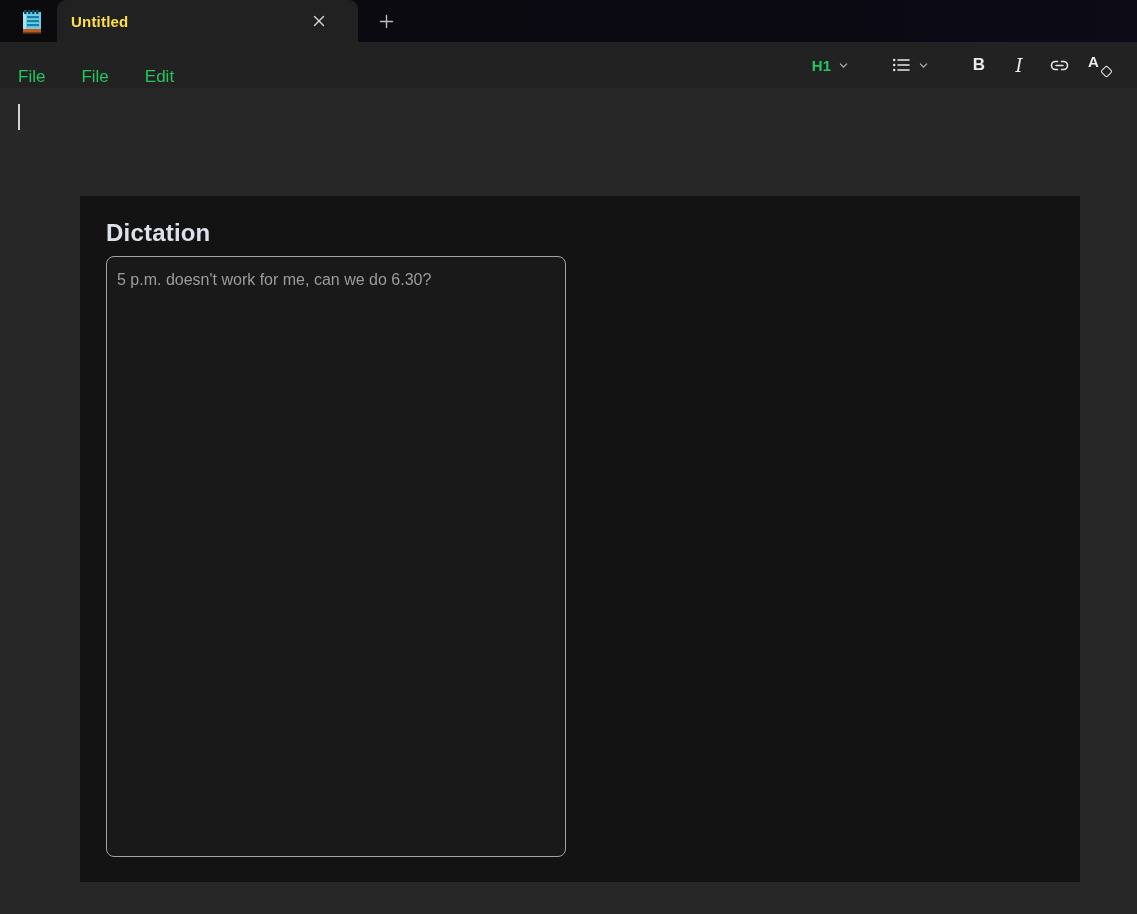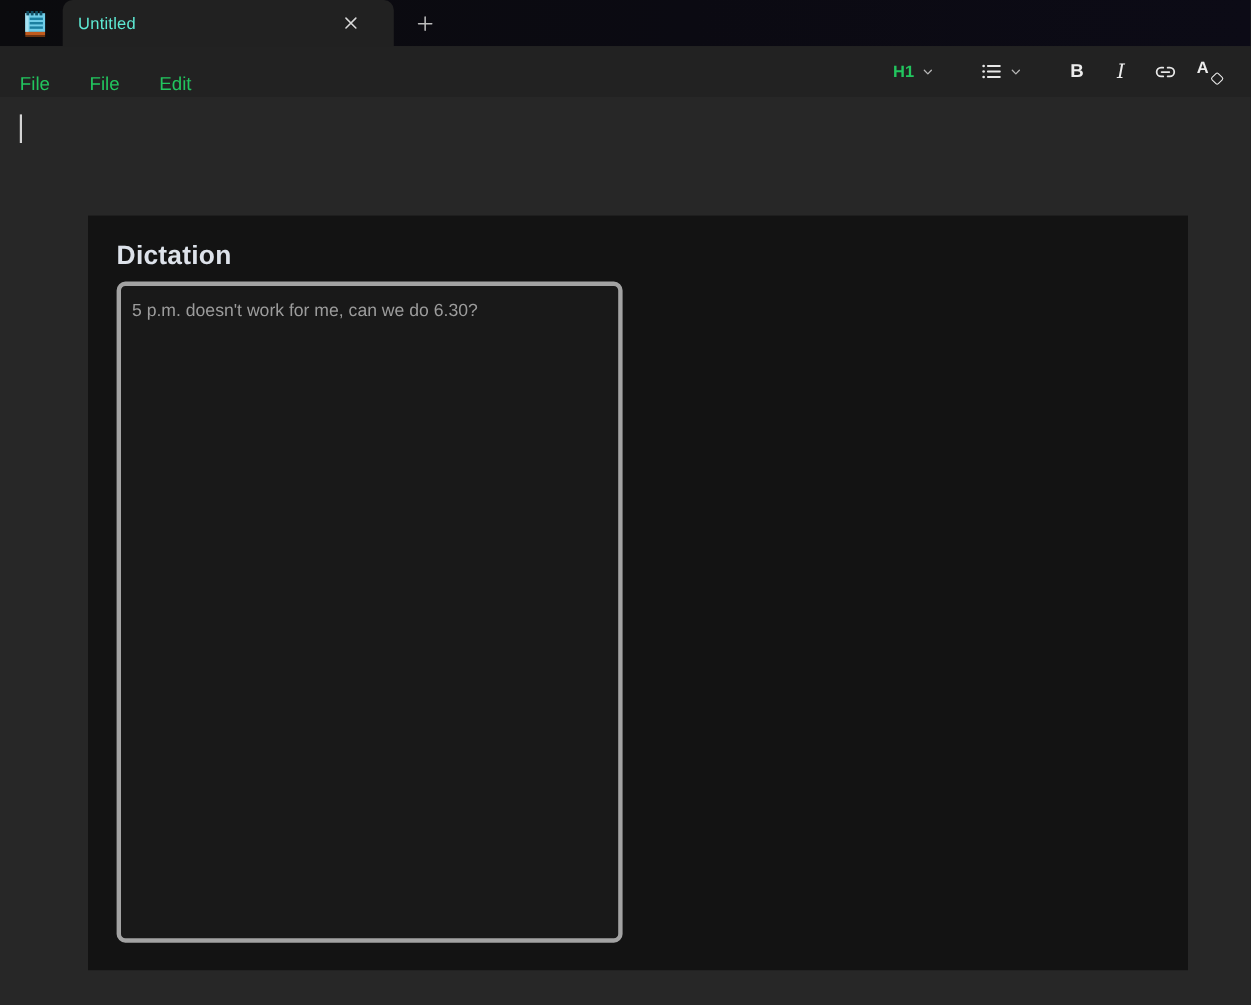--- a/index.html
+++ b/index.html
@@ -20,21 +20,21 @@
   }
   .tab {
     position: absolute; left: 57px; top: 0; width: 301px; height: 42px;
     background: #212121;
     border-radius: 9px 9px 0 0;
     display: flex; align-items: center;
     padding: 0 12px 0 14px;
     cursor: default;
   }
   .tab-title {
-    color: #5eead4; font-size: 15px; font-weight: 400; letter-spacing: .2px;
+    color: #fde047; font-size: 15px; font-weight: 700; letter-spacing: .2px;
   }
   .tab-close {
     margin-left: auto;
     width: 26px; height: 26px; border: none; background: transparent;
     border-radius: 4px; display: flex; align-items: center; justify-content: center;
     cursor: pointer; margin-right: 14px;
   }
   .newtab-btn {
     position: absolute; left: 372px; top: 7px;
     width: 28px; height: 28px; border: none; background: transparent;
@@ -105,21 +105,21 @@
     flex-direction: column;
   }
   .panel-col { width: 460px; display: flex; flex-direction: column; }
   .panel-heading {
     color: #dde2ea; font-size: 24px; font-weight: 700; letter-spacing: .2px;
     line-height: 30px; margin-bottom: 8px;
   }
   .panel-box {
     width: 460px; height: 601px;
     background: #191919;
-    border: 4px solid #a3a3a3;
+    border: 1px solid #a3a3a3;
     border-radius: 8px;
     padding: 12px 10px;
     color: #9c9c9c; font-size: 16px; line-height: 1.35;
     cursor: text;
     overflow: hidden;
     white-space: pre-wrap;
   }
 
   svg { display: block; }
 </style>

